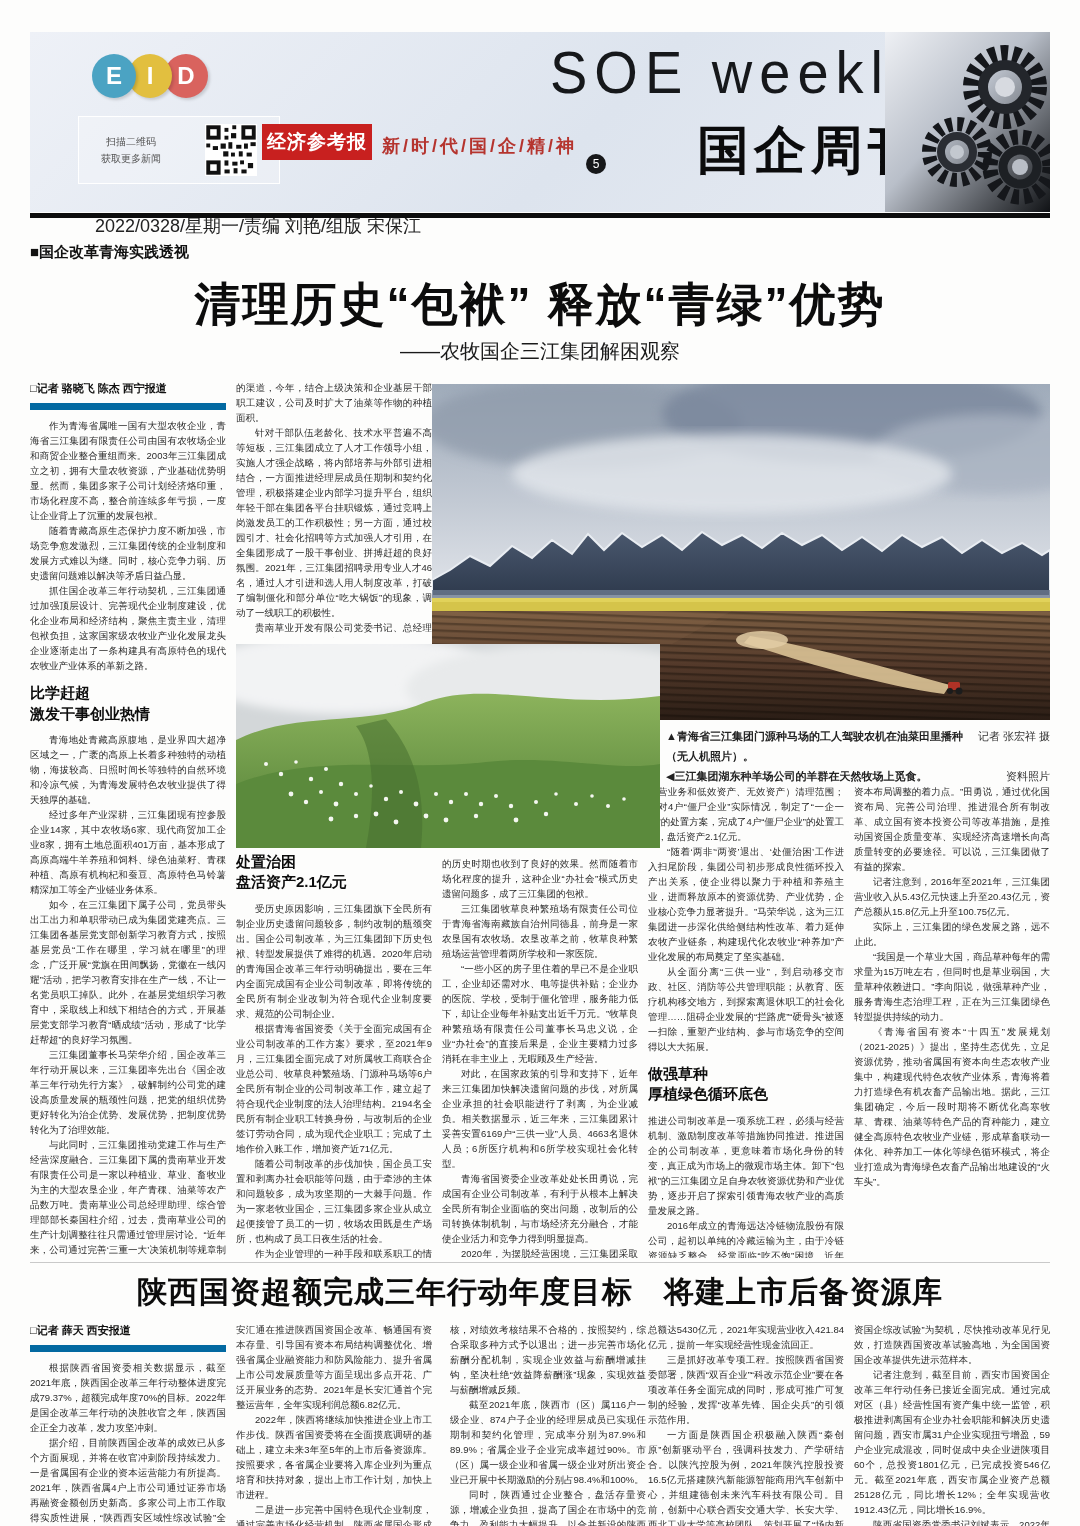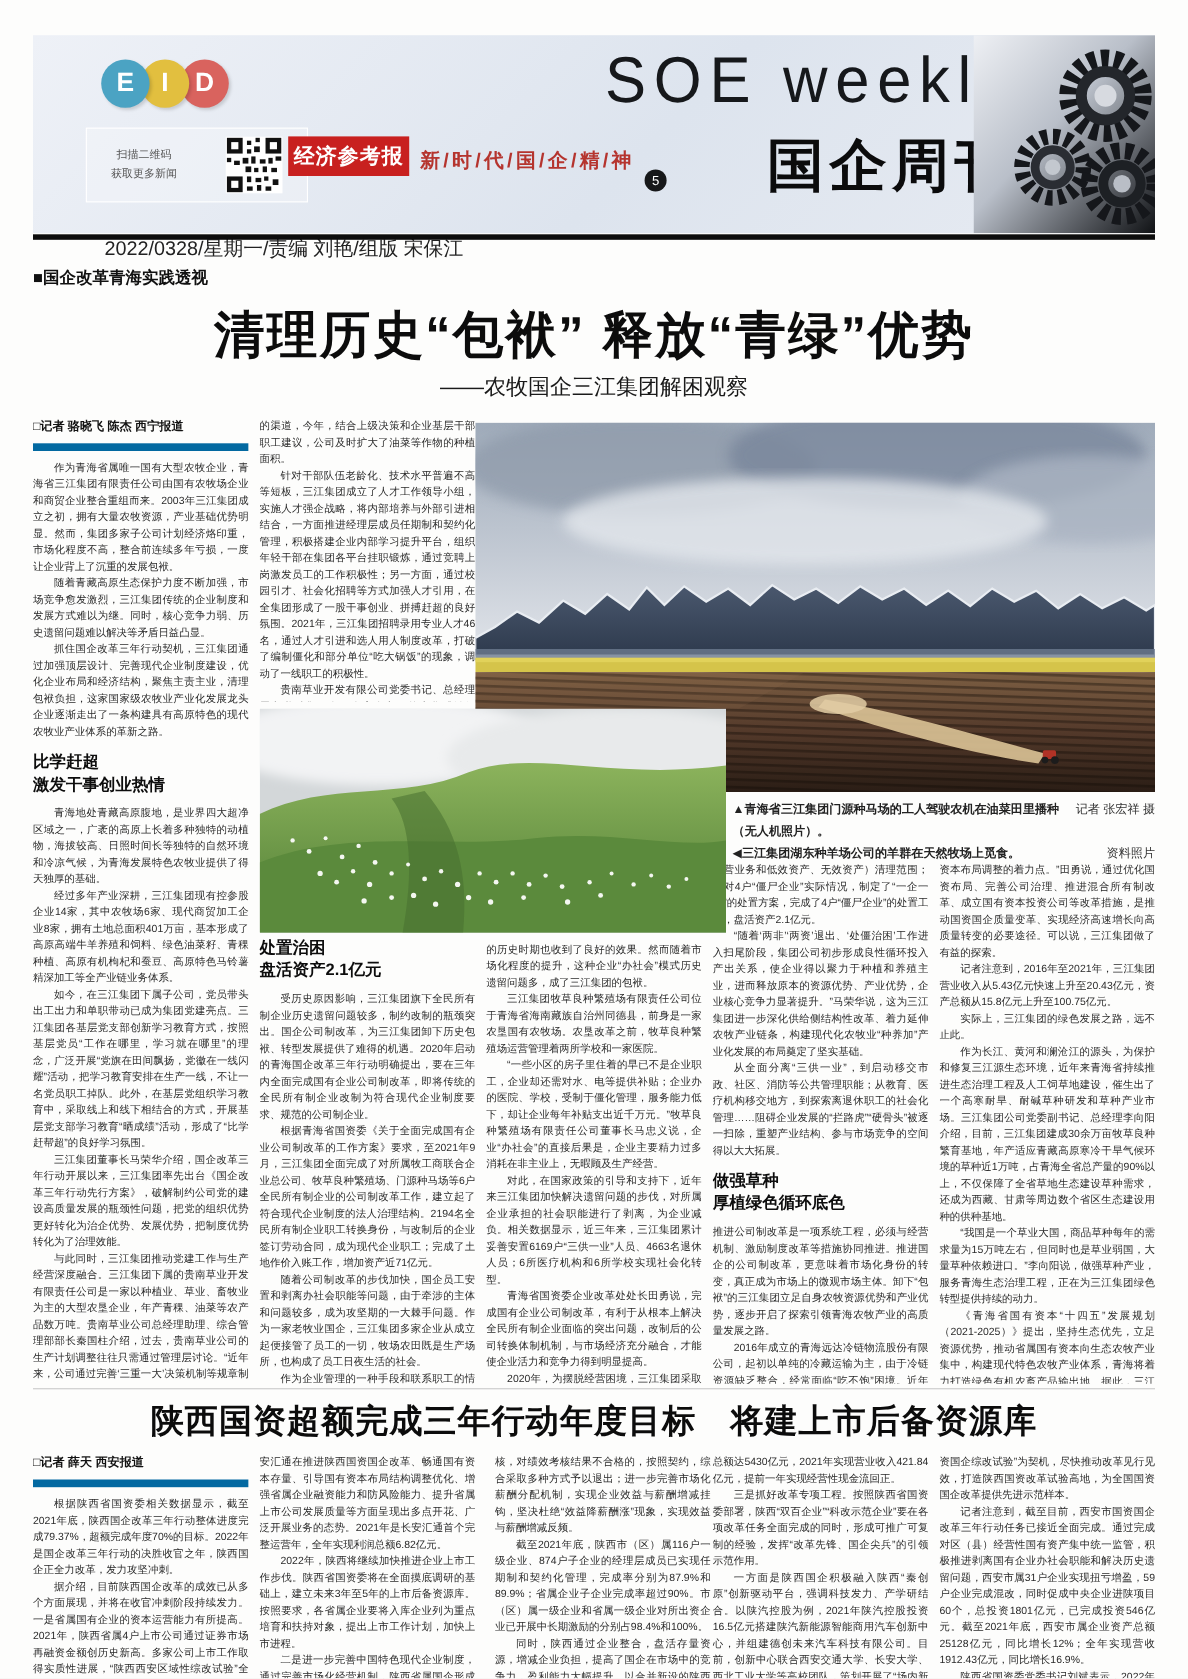--- a/index.html
+++ b/index.html
@@ -314,21 +314,20 @@
         <p>推进公司制改革是一项系统工程，必须与经营机制、激励制度改革等措施协同推进。推进国企的公司制改革，更意味着市场化身份的转变，真正成为市场上的微观市场主体。卸下“包袱”的三江集团立足自身农牧资源优势和产业优势，逐步开启了探索引领青海农牧产业的高质量发展之路。</p>
         <p>2016年成立的青海远达冷链物流股份有限公司，起初以单纯的冷藏运输为主，由于冷链资源缺乏整合，经常面临“吃不饱”困境。近年来，通过国有资产整合，这个企业和三江集团优势互补，合作打造集商贸和物流于一体的绿色有机食品输出平台，实现“双赢”。</p>
       </div>
   </div>
 
   <div class="col cont" style="left:854px;top:784px;height:474px">
     <div>
         <p>资本布局调整的着力点。”田勇说，通过优化国资布局、完善公司治理、推进混合所有制改革、成立国有资本投资公司等改革措施，是推动国资国企质量变革、实现经济高速增长向高质量转变的必要途径。可以说，三江集团做了有益的探索。</p>
         <p>记者注意到，2016年至2021年，三江集团营业收入从5.43亿元快速上升至20.43亿元，资产总额从15.8亿元上升至100.75亿元。</p>
         <p>实际上，三江集团的绿色发展之路，远不止此。</p>
-        <p>作为长江、黄河和澜沧江的源头，为保护和修复三江源生态环境，近年来青海省持续推进生态治理工程及人工饲草地建设，催生出了一个高寒耐旱、耐碱草种研发和草种产业市场。三江集团公司党委副书记、总经理李向阳介绍，目前，三江集团建成30余万亩牧草良种繁育基地，年产适应青藏高原寒冷干旱气候环境的草种近1万吨，占青海全省总产量的90%以上，不仅保障了全省草地生态建设草种需求，还成为西藏、甘肃等周边数个省区生态建设用种的供种基地。</p>
         <p>“我国是一个草业大国，商品草种每年的需求量为15万吨左右，但同时也是草业弱国，大量草种依赖进口。”李向阳说，做强草种产业，服务青海生态治理工程，正在为三江集团绿色转型提供持续的动力。</p>
         <p>《青海省国有资本“十四五”发展规划（2021-2025）》提出，坚持生态优先，立足资源优势，推动省属国有资本向生态农牧产业集中，构建现代特色农牧产业体系，青海将着力打造绿色有机农畜产品输出地。据此，三江集团确定，今后一段时期将不断优化高寒牧草、青稞、油菜等特色产品的育种能力，建立健全高原特色农牧业产业链，形成草畜联动一体化、种养加工一体化等绿色循环模式，将企业打造成为青海绿色农畜产品输出地建设的“火车头”。</p>
       </div>
   </div>
 
   <div id="divider"></div>
   <div class="headline2">陕西国资超额完成三年行动年度目标　将建上市后备资源库</div>
 
   <div class="col col2nd" style="left:30px">
     <div class="byline">□记者 薛天 西安报道</div>

